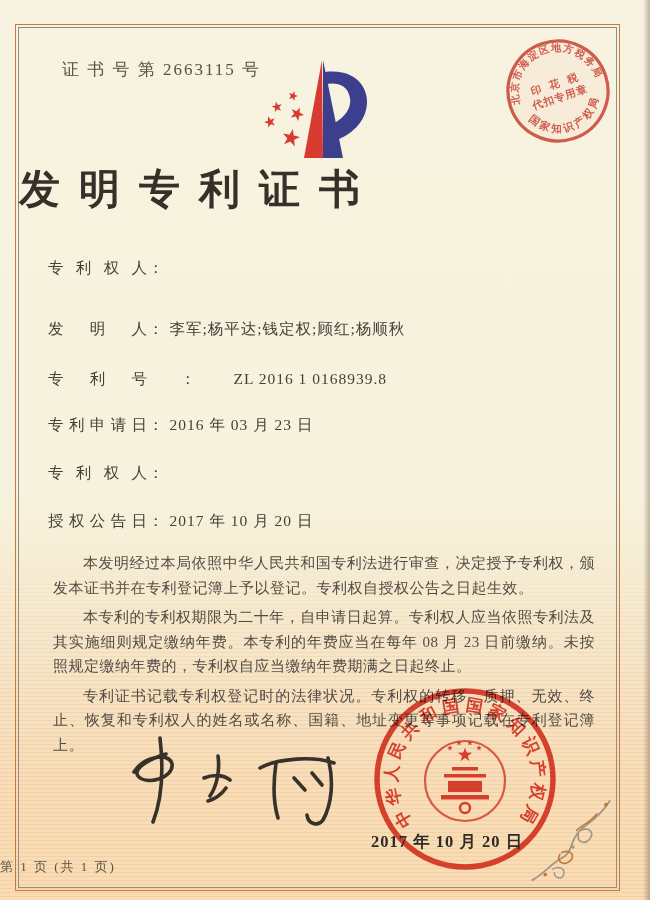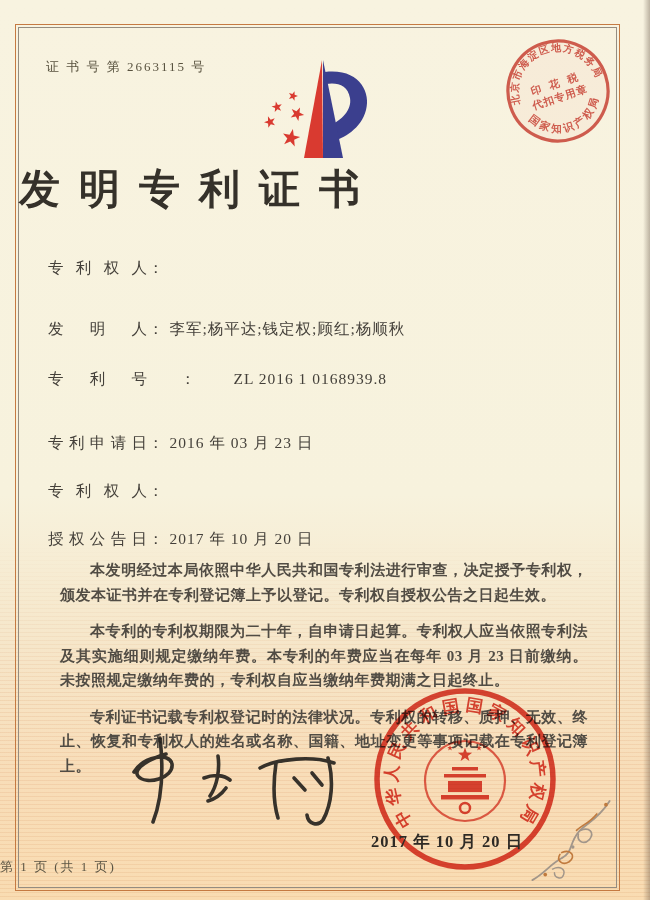--- a/index.html
+++ b/index.html
@@ -16,36 +16,36 @@
     position:absolute;inset:0;pointer-events:none;
     background:repeating-linear-gradient(180deg, rgba(208,130,78,0.14) 0 1px, rgba(255,255,255,0) 1px 4px);
     -webkit-mask-image:linear-gradient(180deg, rgba(0,0,0,0) 0 60%, #000 78% 100%);
     mask-image:linear-gradient(180deg, rgba(0,0,0,0) 0 60%, #000 78% 100%);
   }
   .scan-edge{position:absolute;right:0;top:0;bottom:0;width:7px;
     background:linear-gradient(90deg, rgba(0,0,0,0), rgba(92,74,60,0.38));}
   .frame-outer{position:absolute;left:15px;top:24px;right:30px;bottom:9px;
     border:1px solid #c57a42;}
   .frame-inner{position:absolute;inset:2px;border:1.5px solid #948c80;}
-  .cert-no{position:absolute;left:46px;top:58px;font-size:13px;color:#58523f;letter-spacing:2px;}
+  .cert-no{position:absolute;left:62px;top:58px;font-size:17px;color:#58523f;letter-spacing:2px;}
   .logo{position:absolute;left:245px;top:52px;}
   .title{position:absolute;left:0;right:0;top:162px;
     font-size:41px;font-weight:bold;color:#35312a;letter-spacing:19px;text-indent:19px;}
   .fields{position:absolute;left:48px;right:55px;top:256px;color:#44403a;}
   .field{font-size:15.5px;line-height:24px;display:flex;align-items:flex-start;}
   .field + .field{margin-top:24px;}
   .field:nth-child(2){margin-top:37px;}
   .field:nth-child(3){margin-top:26px;gap:32px;}
-  .field:nth-child(4){margin-top:40px;}
+  .field:nth-child(4){margin-top:22px;}
   .flabel{display:inline-block;width:100px;text-align:justify;text-align-last:justify;flex:none;letter-spacing:1px;}
   .fcolon{flex:none;margin-right:6px;}
   .fvalue{letter-spacing:1px;}
   .body-text{position:absolute;left:48px;right:50px;top:546px;
     font-size:15px;line-height:24.5px;color:#514c44;text-align:justify;letter-spacing:0.5px;}
-  .body-text p{margin:12px;text-indent:2em;font-weight:bold;}
+  .body-text p{margin:5px;text-indent:2em;}
   .signer{position:absolute;left:55px;top:752px;font-size:17px;font-weight:bold;color:#3b362e;letter-spacing:3px;}
   .signer div{line-height:32px;}
   .signature{position:absolute;left:118px;top:730px;}
   .seal{position:absolute;left:363px;top:682px;mix-blend-mode:multiply;}
   .seal-date{position:absolute;left:371px;top:831px;font-size:16.5px;font-weight:bold;
     color:#2e2a25;letter-spacing:1px;z-index:5;}
   .tax-stamp{position:absolute;left:498px;top:30px;transform:rotate(-18deg);mix-blend-mode:multiply;z-index:6;}
   .footer{position:absolute;left:0;right:0;bottom:24px;
     font-size:13px;color:#5c5544;letter-spacing:2px;}
   .ornament{position:absolute;right:33px;bottom:11px;}
@@ -105,21 +105,21 @@
     </div>
     <div class="field">
       <span class="flabel">授权公告日</span>
         <span class="fcolon">：</span>
         <span class="fvalue">2017 年 10 月 20 日</span>
     </div>
   </div>
 
   <div class="body-text">
     <p>本发明经过本局依照中华人民共和国专利法进行审查，决定授予专利权，颁发本证书并在专利登记簿上予以登记。专利权自授权公告之日起生效。</p>
-    <p>本专利的专利权期限为二十年，自申请日起算。专利权人应当依照专利法及其实施细则规定缴纳年费。本专利的年费应当在每年 03 月 23 日前缴纳。未按照规定缴纳年费的，专利权自应当缴纳年费期满之日起终止。</p>
+    <p>本专利的专利权期限为二十年，自申请日起算。专利权人应当依照专利法及其实施细则规定缴纳年费。本专利的年费应当在每年 08 月 23 日前缴纳。未按照规定缴纳年费的，专利权自应当缴纳年费期满之日起终止。</p>
     <p>专利证书记载专利权登记时的法律状况。专利权的转移、质押、无效、终止、恢复和专利权人的姓名或名称、国籍、地址变更等事项记载在专利登记簿上。</p>
   </div>
 
 
   <svg class="signature" width="235" height="100" viewBox="0 0 235 100">
     <g fill="none" stroke="#23201c" stroke-width="3.6" stroke-linecap="round" opacity="0.9">
       <path d="M 16,42 C 26,26 52,22 54,34 C 56,48 28,56 20,46 C 14,38 34,28 48,24"></path>
       <path d="M 42,8 C 45,34 46,64 35,92"></path>
       <path d="M 100,26 C 102,40 99,56 92,66 M 86,48 C 96,44 106,45 112,50 M 108,58 C 103,65 97,69 90,71"></path>
       <path d="M 142,38 C 160,28 196,26 216,33"></path>

